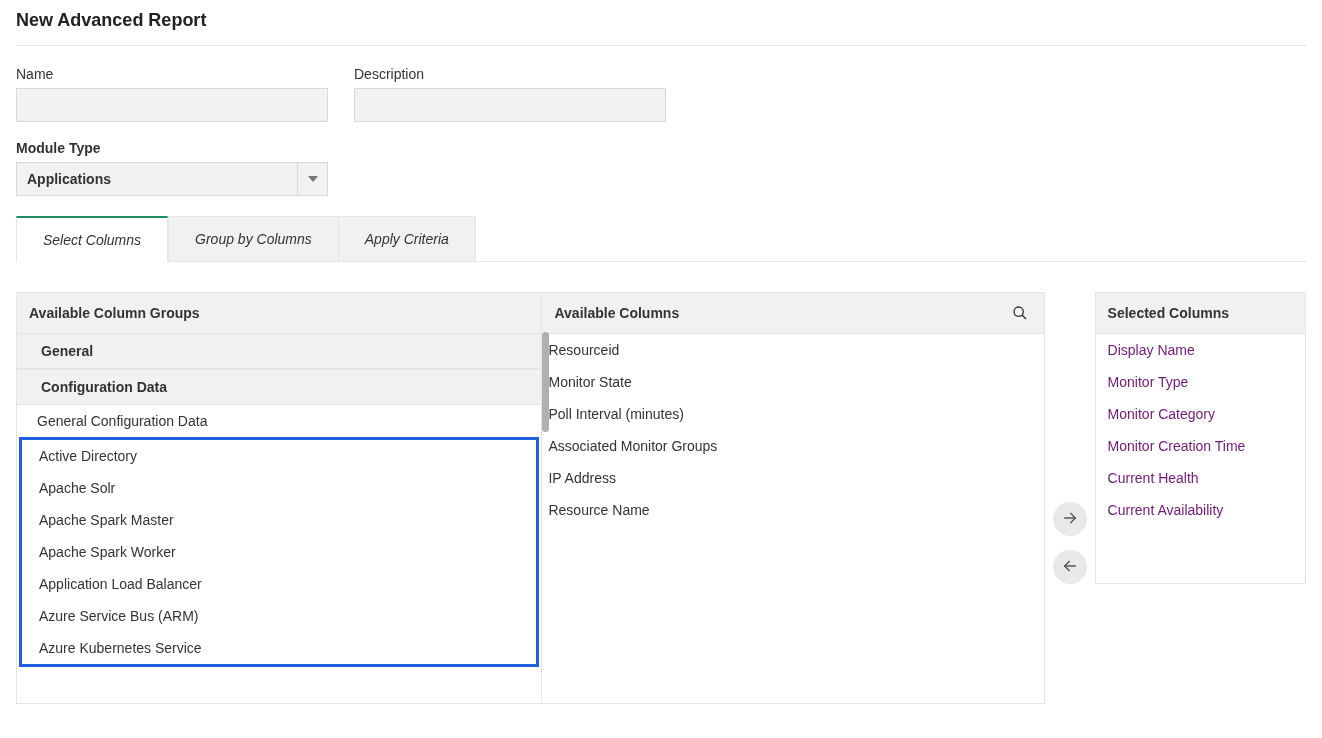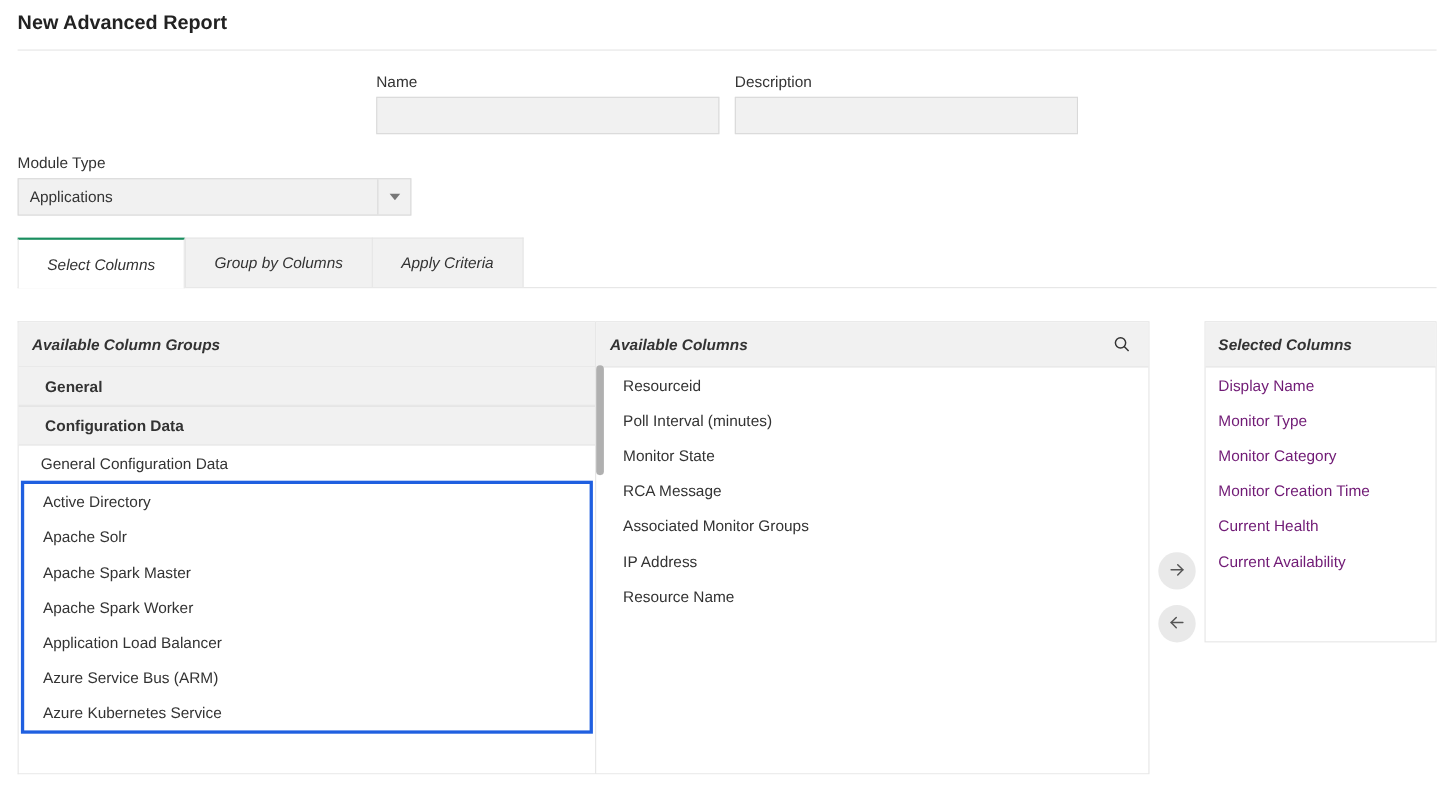--- a/index.html
+++ b/index.html
@@ -16,49 +16,48 @@
     font-weight: 700;
     padding: 4px 0 14px 0;
   }
   .title-divider {
     border: none;
     border-top: 1px solid #e5e5e5;
     margin-bottom: 20px;
   }
   .form-row {
     display: flex;
-    gap: 14px;
+    gap: 26px;
     margin-bottom: 18px;
-    justify-content: center;
   }
   .form-field label {
     display: block;
     font-size: 14px;
     color: #333;
     margin-bottom: 6px;
   }
   .text-input {
     height: 34px;
     border: 1px solid #d9d9d9;
     background: #f1f1f1;
     padding: 4px 10px;
     font-size: 14px;
     color: #333;
     outline: none;
   }
   .text-input.name { width: 312px; }
   .text-input.desc { width: 312px; }
-  .module-row { margin-bottom: 20px; }
+  .module-row { margin-bottom: 20px; font-weight: bold; }
   .module-type-select {
     display: inline-flex;
     align-items: stretch;
     border: 1px solid #d9d9d9;
     background: #f1f1f1;
     height: 34px;
-    width: 358px;
+    width: 312px;
     cursor: pointer;
   }
   .module-type-select .value {
     flex: 1;
     padding: 6px 10px;
     color: #333;
     display: flex;
     align-items: center;
   }
   .module-type-select .caret {
@@ -111,21 +110,20 @@
   }
   .panel-header {
     background: #f1f1f1;
     padding: 12px 12px;
     font-weight: 700;
     color: #333;
     border-bottom: 1px solid #e5e5e5;
     display: flex;
     align-items: center;
     justify-content: space-between;
-    font-style: italic;
   }
   .panel-groups {
     width: 532px;
     height: 412px;
     border-right: none;
   }
   .panel-avail {
     width: 510px;
     height: 412px;
     position: relative;
@@ -140,21 +138,21 @@
     font-weight: 700;
     border-bottom: 1px solid #e5e5e5;
     border-top: 1px solid #e5e5e5;
     color: #333;
   }
   .list-item {
     padding: 8px 10px 8px 20px;
     cursor: pointer;
     color: #333;
   }
-  .list-item.plain { padding-left: 24px; cursor: default; }
+  .list-item.plain { padding-left: 6px; cursor: default; }
   .selected-item {
     padding: 8px 10px 8px 12px;
     color: #701a75;
   }
   .highlight-box {
     border: 3px solid #1f5fe0;
     margin: 0 2px;
   }
   .highlight-box .list-item { padding-left: 17px; }
   .search-icon { display:flex; align-items:center; justify-content:center; cursor:pointer; padding:0 4px;}
@@ -252,23 +250,22 @@
       <span>Available Columns</span>
       <span class="search-icon">
         <svg viewBox="0 0 24 24" fill="none" stroke="#333" stroke-width="2">
           <circle cx="10" cy="10" r="7"></circle>
           <line x1="15" y1="15" x2="21" y2="21"></line>
         </svg>
       </span>
     </div>
     <div class="scroll-track"></div>
     <div class="list-item plain">Resourceid</div>
+    <div class="list-item plain">Monitor State</div>
     <div class="list-item plain">Poll Interval (minutes)</div>
-    <div class="list-item plain">Monitor State</div>
-    <div class="list-item plain">RCA Message</div>
     <div class="list-item plain">Associated Monitor Groups</div>
     <div class="list-item plain">IP Address</div>
     <div class="list-item plain">Resource Name</div>
   </div>
 
   <div class="arrows-col">
     <div class="arrow-btn">
       <span>
         <svg viewBox="0 0 24 24" fill="none" stroke="#555" stroke-width="2" stroke-linecap="round" stroke-linejoin="round">
           <line x1="4" y1="12" x2="20" y2="12"></line>

